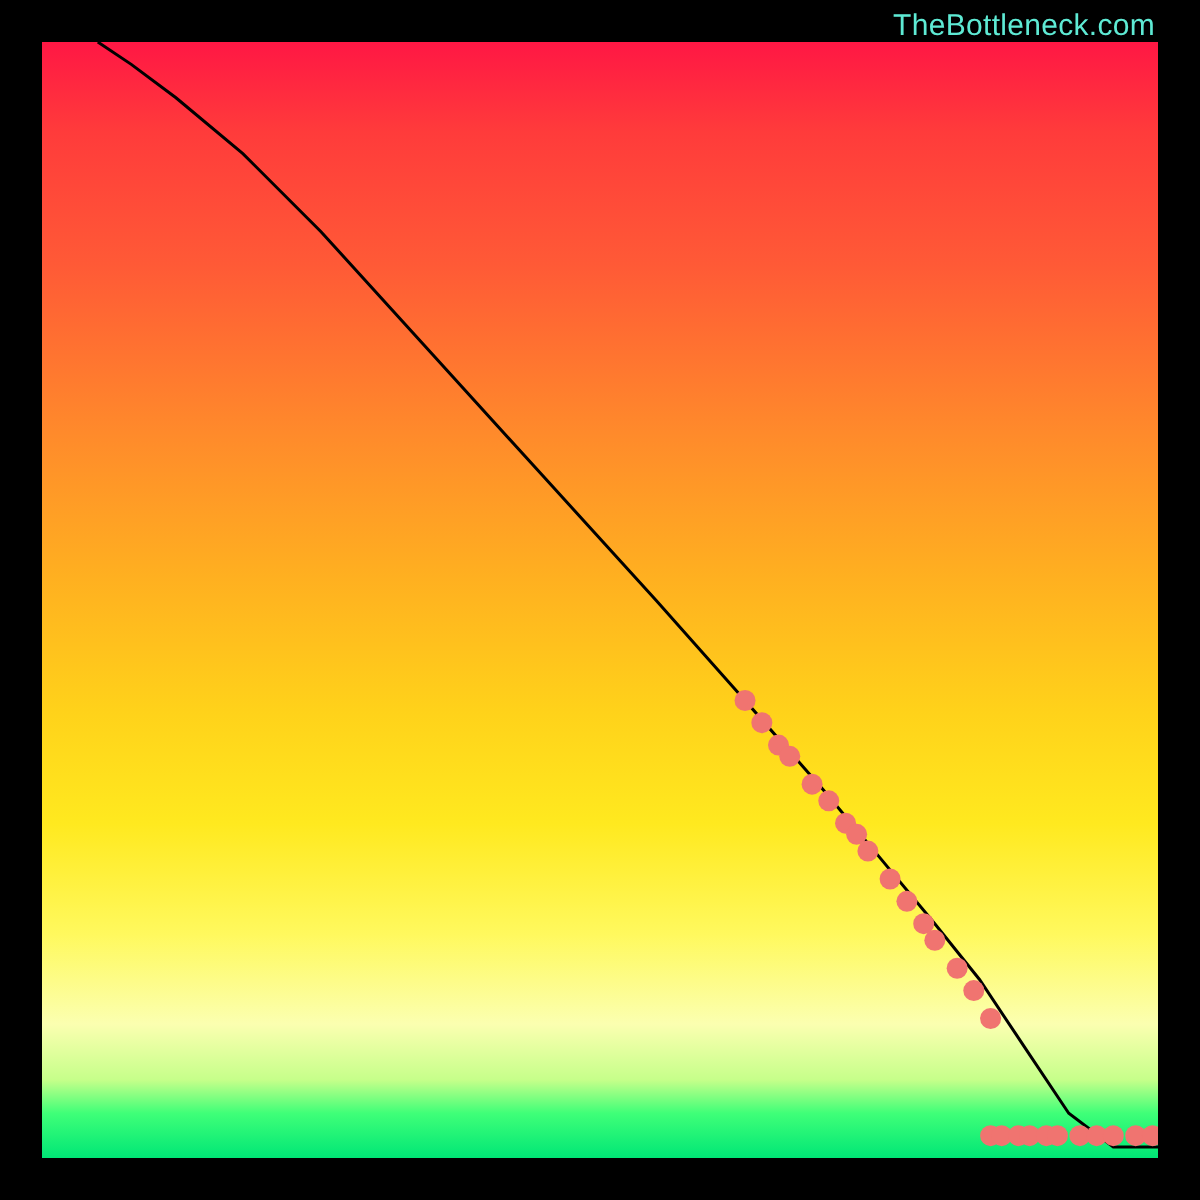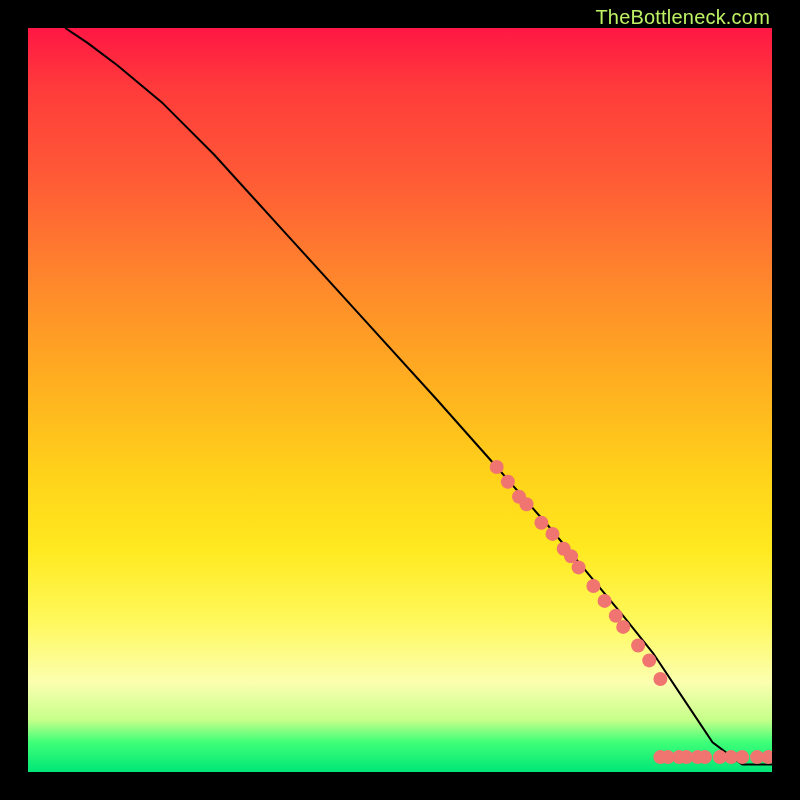--- a/index.html
+++ b/index.html
@@ -39,21 +39,21 @@
       #fbffb0 88%,
       #c6ff8a 93%,
       #3fff78 96%,
       #00e676 100%
     );
   }
   .watermark {
     position: absolute;
     top: 6px;
     right: 30px;
-    color: #bef264;
+    color: #5eead4;
     font-size: 20px;
     font-weight: 500;
     letter-spacing: 0.2px;
     z-index: 20;
   }
   svg.overlay {
     position: absolute;
     left: 0;
     top: 0;
     width: 744px;

